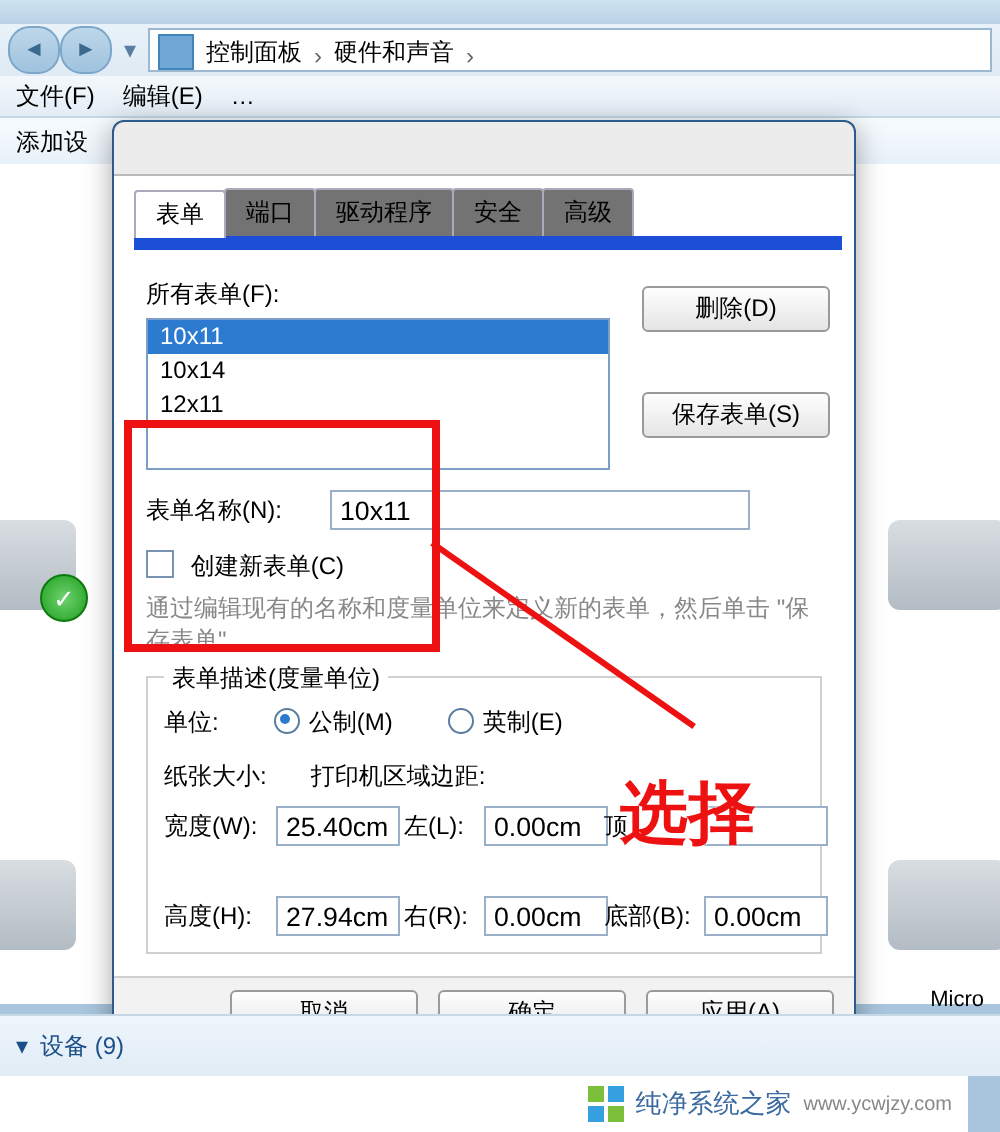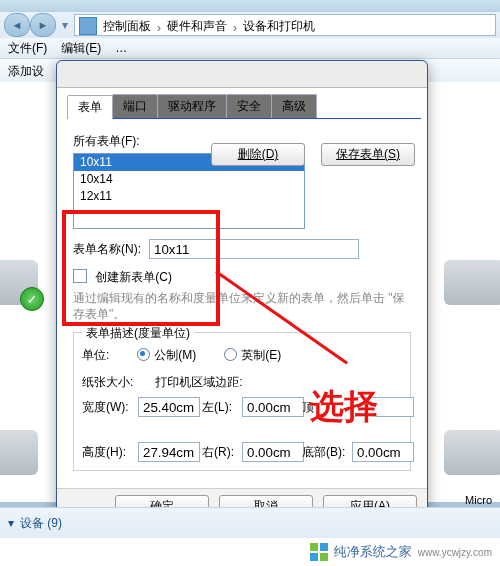--- a/index.html
+++ b/index.html
@@ -19,70 +19,69 @@
   .content-bg{position:absolute;left:0;right:0;top:82px;bottom:64px;background:#fff;}
   
   .printer-ghost{position:absolute;width:60px;height:45px;background:linear-gradient(#d8dde1,#b3bcc4);border-radius:6px;}
   .check-badge{position:absolute;right:-6px;bottom:-6px;width:22px;height:22px;border-radius:50%;background:radial-gradient(#6fd26f,#1e9e1e);border:1px solid #0c7a0c;color:#fff;display:flex;align-items:center;justify-content:center;font-size:13px;}
   
   .dlg{position:absolute;left:56px;top:60px;width:370px;height:462px;border:1px solid #2c5a8a;border-radius:6px;background:#ececec;box-shadow:0 3px 14px rgba(0,0,0,.35);}
   .dlg-title{height:26px;border-radius:5px 5px 0 0;background:linear-gradient(#6aa6d6,#2f72b1);display:flex;align-items:center;color:#fff;padding:0 6px;position:relative;}
   .dlg-ico{width:16px;height:16px;background:linear-gradient(#e8f1fa,#9fc5e6);border:1px solid #5a8cb8;margin-right:6px;}
   .dlg-close{position:absolute;right:4px;top:3px;width:40px;height:18px;border-radius:3px;background:linear-gradient(#e67,#c23 60%,#a02);border:1px solid #7a1212;color:#fff;display:flex;align-items:center;justify-content:center;font-weight:bold;}
   .dlg-body{position:absolute;top:26px;bottom:0;left:0;right:0;background:#fff;border-top:1px solid #b9b9b9;padding:6px;}
-  .tabs{display:flex;gap:0;border-bottom:1px solid #1d4ed8;margin-left:4px;}
+  .tabs{display:flex;gap:0;border-bottom:7px solid #1d4ed8;margin-left:4px;}
   .tab{padding:3px 10px;border:1px solid #aab;border-bottom:none;background:#737373;font-size:12px;border-radius:2px 2px 0 0;margin-right:-1px;}
   .tab.active{background:#fff;position:relative;top:1px;}
   .panel{padding:10px 10px 6px 10px;}
   .lbl{margin:4px 0 3px 0;}
   .forms-list{width:230px;height:74px;border:1px solid #7a9ec6;overflow:auto;background:#fff;}
   .forms-list .row{padding:1px 6px;line-height:15px;}
   .forms-list .row.sel{background:#2d7bd1;color:#fff;}
-  .side-btns{position:absolute;right:12px;top:55px;display:flex;gap:16px;text-decoration:underline;}
+  .side-btns{position:absolute;right:12px;top:55px;display:flex;flex-direction:column;gap:30px;}
   .wbtn{min-width:76px;padding:2px 8px;border:1px solid #9a9a9a;background:linear-gradient(#fefefe,#e5e5e5);border-radius:3px;text-align:center;}
-  .field-row{display:flex;align-items:center;gap:8px;margin:10px 0;}
+  .field-row{display:flex;align-items:center;gap:24px;margin:10px 0;}
   .txt-input{height:18px;border:1px solid #9aafc8;padding:0 4px;background:#fff;}
   .chk{width:12px;height:12px;border:1px solid #7893b0;background:#fff;display:inline-block;margin-right:5px;vertical-align:-2px;}
   .hint{color:#888;margin:4px 0 10px 0;line-height:16px;}
   .grp{border:1px solid #cfcfcf;padding:8px;position:relative;margin-top:4px;}
   .grp-title{position:absolute;top:-8px;left:8px;background:#fff;padding:0 4px;text-align:center;}
   .units-row{display:flex;align-items:center;gap:28px;margin:6px 0 10px 26px;}
   .radio{width:11px;height:11px;border:1px solid #5a7da0;border-radius:50%;display:inline-block;margin-right:4px;vertical-align:-2px;position:relative;}
   .radio.sel::after{content:"";position:absolute;left:2px;top:2px;width:5px;height:5px;border-radius:50%;background:#2d7bd1;}
   .dim-grid{display:grid;grid-template-columns:56px 64px 40px 60px 50px 60px;row-gap:25px;align-items:center;}
   .dim-grid .sm{width:52px;}
   .dlg-foot{position:absolute;bottom:0;left:0;right:0;height:34px;border-top:1px solid #cfcfcf;background:#f2f2f2;display:flex;align-items:center;justify-content:flex-end;gap:10px;padding:0 10px;}
   
   .red-box{position:absolute;border:4px solid #e11;}
   .red-line{position:absolute;background:#e11;height:3px;transform-origin:left center;}
   .red-text{position:absolute;color:#e11;font-weight:bold;font-size:34px;text-shadow:0 0 2px #fff;}
   
   .bottom-bar{position:absolute;left:0;right:0;bottom:28px;height:30px;background:linear-gradient(#eef5fb,#e1ecf6);border-top:1px solid #c6d7e6;display:flex;align-items:center;padding:0 8px;color:#1b4f8a;}
   .expander{color:#1b4f8a;margin-right:6px;}
-  .watermark{position:absolute;left:0;right:0;bottom:0;height:28px;background:#fff;display:flex;align-items:center;justify-content:flex-end;padding:0 8px;font-size:13px;color:#3a6aa0;}
+  .watermark{position:absolute;left:0;right:16px;bottom:0;height:28px;background:#fff;display:flex;align-items:center;justify-content:flex-end;padding:0 8px;font-size:13px;color:#3a6aa0;}
   .wm-logo{width:18px;height:18px;margin-right:6px;display:grid;grid-template-columns:1fr 1fr;grid-template-rows:1fr 1fr;gap:2px;}
   .wm-logo span{display:block;}
   .micro-label{position:absolute;right:8px;bottom:60px;font-size:11px;}
 </style>
 </head>
 <body>
 
 <div class="win7-frame">
   <div class="titlebar-glass"></div>
   <div class="addr-row">
     <div class="nav-btn">◄</div>
     <div class="nav-btn">►</div>
     <div class="bc-chevron">▾</div>
     <div class="addr-bar">
       <span class="addr-ico"></span>
       <span class="bc-seg">控制面板</span>
       <span class="bc-sep">›</span>
       <span class="bc-seg">硬件和声音</span>
       <span class="bc-sep">›</span>
-      <span class="bc-seg">设备和打印机</span>
     </div>
   </div>
   <div class="menu-row">
     <span>文件(F)</span>
     <span>编辑(E)</span>
     <span>…</span>
   </div>
   <div class="tool-row">
     <span>添加设</span>
   </div>
@@ -158,22 +157,22 @@
           <input class="txt-input sm" value="27.94cm" style="">
           <span>右(R):</span>
           <input class="txt-input sm" value="0.00cm" style="">
           <span>底部(B):</span>
           <input class="txt-input sm" value="0.00cm" style="">
         </div>
       </div>
     </div>
 
     <div class="dlg-foot">
+      <div class="wbtn">取消</div>
       <div class="wbtn">确定</div>
-      <div class="wbtn">取消</div>
       <div class="wbtn">应用(A)</div>
     </div>
   </div>
 </div>
 
 <div class="red-box" style="left:62px;top:210px;width:150px;height:108px"></div>
 <div class="red-line" style="left:216px;top:270px;width:160px;transform:rotate(35deg)"></div>
 <div class="red-text" style="left:310px;top:384px">选择</div>
 
 <div class="micro-label">Micro</div>

